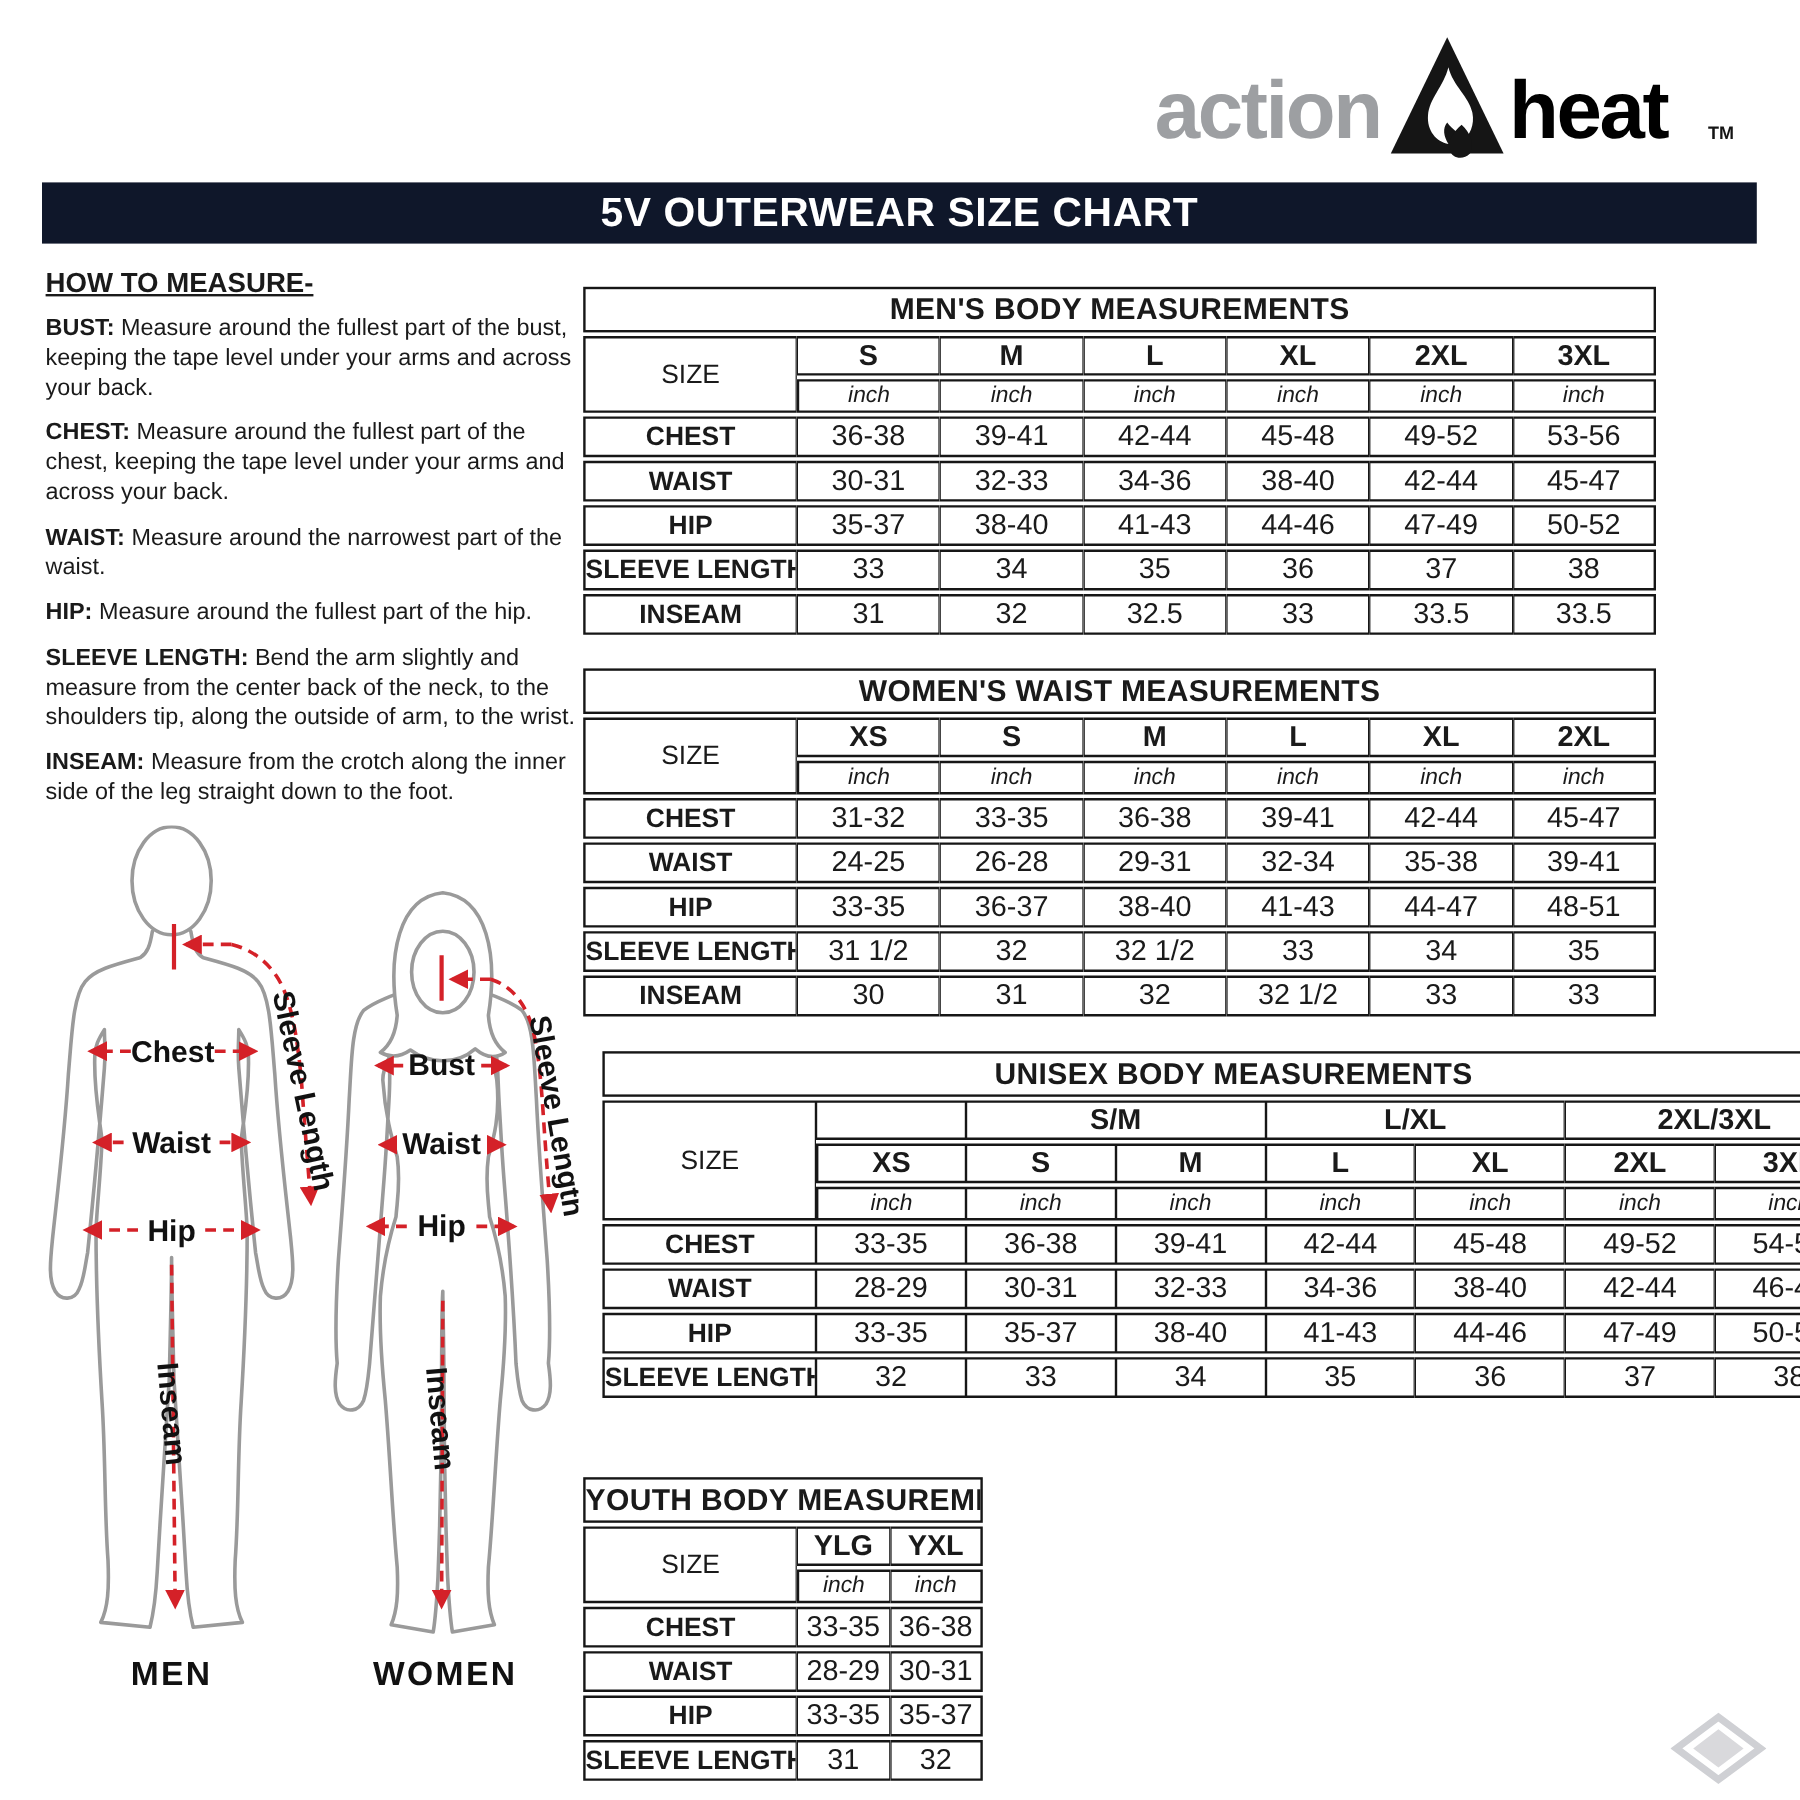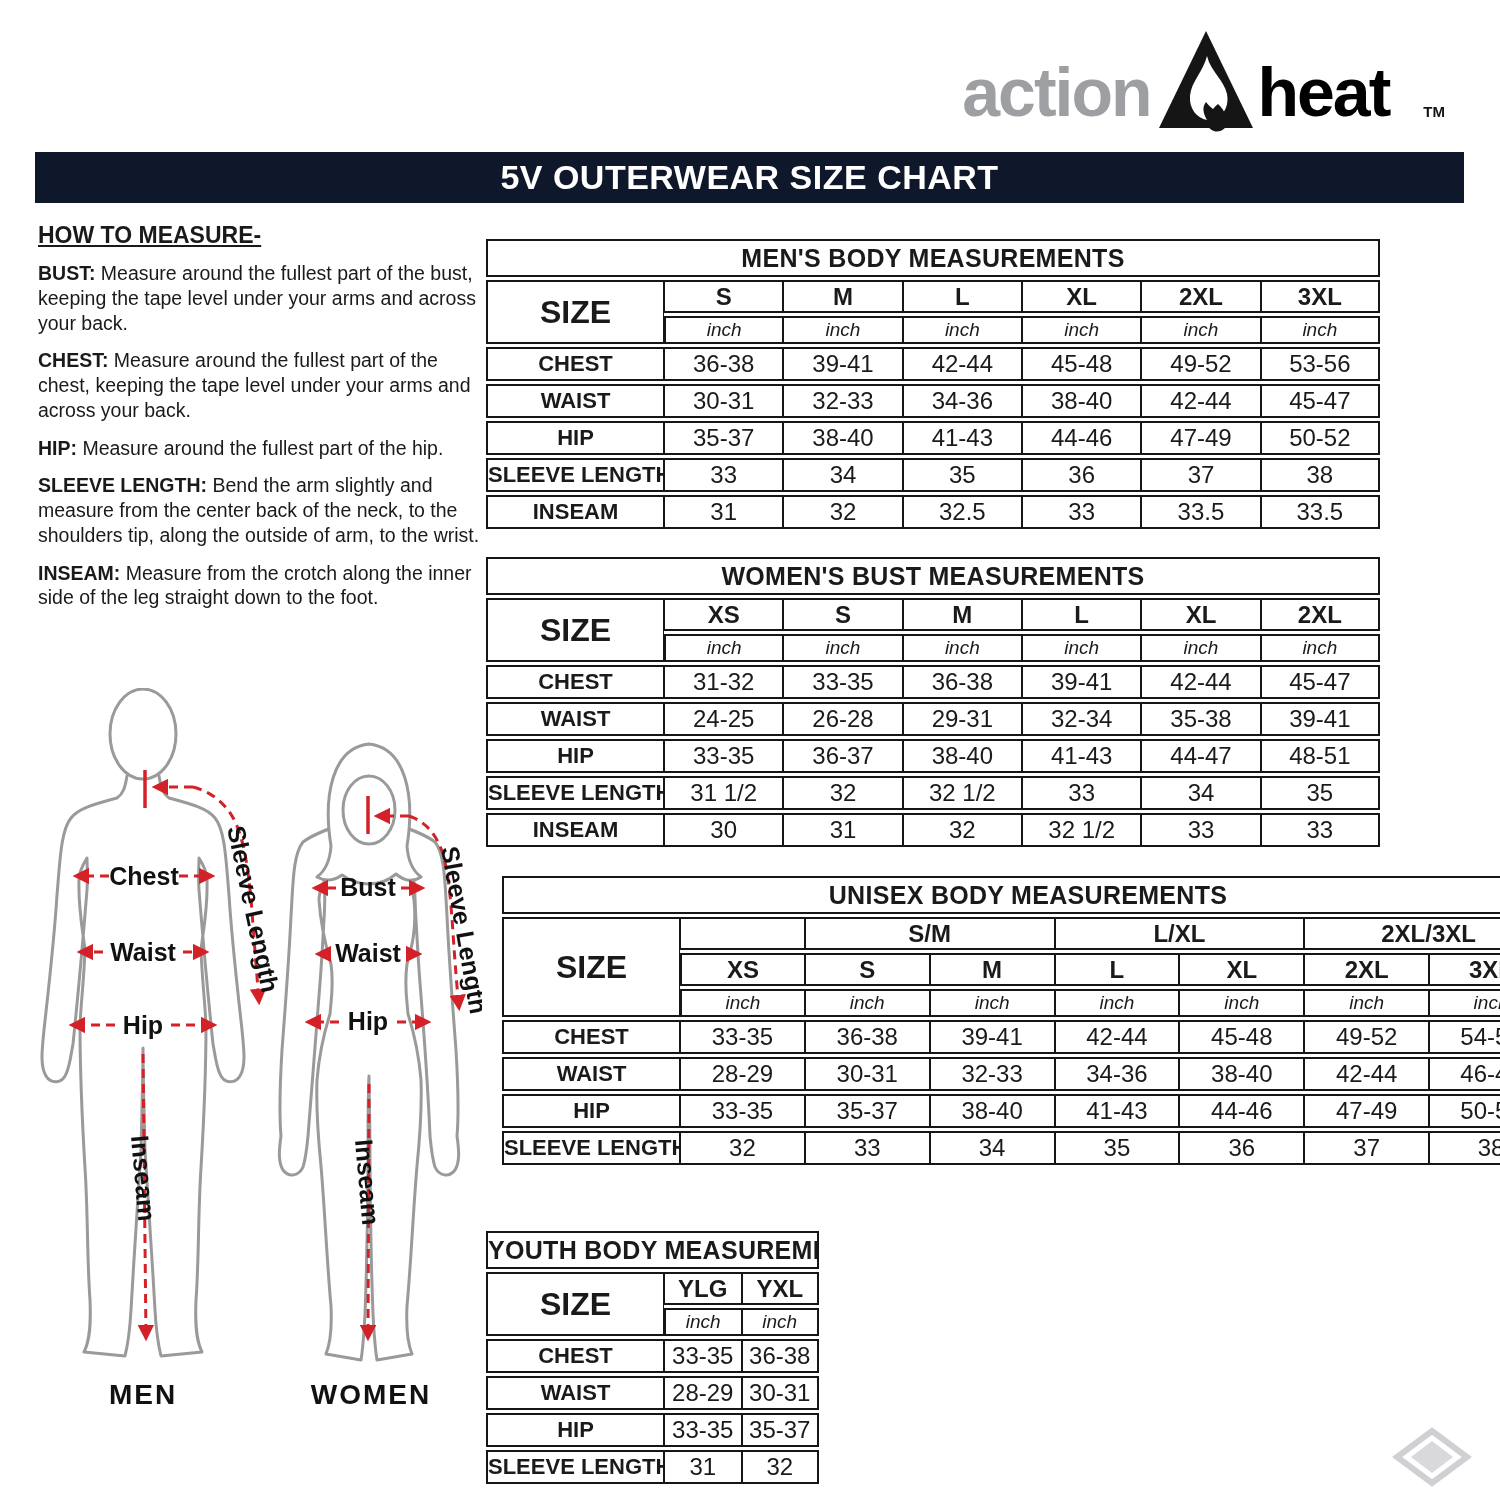--- a/index.html
+++ b/index.html
@@ -28,21 +28,21 @@
   .tbl-womens{left:486px;top:554px;width:894px;}
   .tbl-unisex{left:486px;top:873px;width:1052px;padding-left:16px;}
   .tbl-youth{left:486px;top:1228px;width:333px;}
   table.sizing{border-collapse:separate;border-spacing:0 3px;table-layout:fixed;width:100%;}
   .sizing td{border:1px solid #161616;border-top-width:2px;border-bottom-width:2px;
     text-align:center;vertical-align:middle;padding:0;background:#fff;
     overflow:hidden;white-space:nowrap;}
   .sizing td:first-child{border-left-width:2px;}
   .sizing td:last-child{border-right-width:2px;}
   .t-title{background:#b2b2b5;font-weight:bold;font-size:25px;height:34px;letter-spacing:.3px;}
-  .t-size{background:#e9e9eb;font-weight:bold;font-size:32px;margin-top:16px;}
+  .t-size{background:#e9e9eb;font-weight:normal;font-size:22px;margin-top:16px;}
   .t-group{background:#f7f7f9;font-weight:bold;font-size:24px;height:29px;margin-left:24px;}
   .t-sizecell{background:#f7f7f9;font-weight:bold;font-size:24px;height:29px;}
   .t-inch{background:#f0f0f2;font-style:italic;font-size:19px;height:24px;}
   .t-label{background:#e9e9eb;font-weight:bold;font-size:22px;height:30px;}
   .t-val{font-size:24px;height:30px;}
   
   .figures{position:absolute;left:35px;top:688px;width:447px;height:740px;}
   .flbl{font:700 25px "Liberation Sans",sans-serif;fill:#111;}
   .fcap{font:700 28px "Liberation Sans",sans-serif;fill:#111;letter-spacing:2px;}
   .outline{fill:#fff;stroke:#9a9a9a;stroke-width:3;stroke-linejoin:round;stroke-linecap:round;}
@@ -67,20 +67,21 @@
 </div>
 
 <div class="banner">
   <span>5V OUTERWEAR SIZE CHART</span>
 </div>
 
 <div class="howto">
   <h3>HOW TO MEASURE-</h3>
   <p><b>BUST:</b><span> Measure around the fullest part of the bust, keeping the tape level under your arms and across your back.</span></p>
   <p><b>CHEST:</b><span> Measure around the fullest part of the chest, keeping the tape level under your arms and across your back.</span></p>
+  <p><b>WAIST:</b><span> Measure around the narrowest part of the waist.</span></p>
   <p><b>HIP:</b><span> Measure around the fullest part of the hip.</span></p>
   <p><b>SLEEVE LENGTH:</b><span> Bend the arm slightly and measure from the center back of the neck, to the shoulders tip, along the outside of arm, to the wrist.</span></p>
   <p><b>INSEAM:</b><span> Measure from the crotch along the inner side of the leg straight down to the foot.</span></p>
 </div>
 
 <div class="figures">
 <svg width="447" height="740" viewBox="0 0 447 740">
   <defs>
     <marker id="ah" viewBox="0 0 10 10" refX="8" refY="5" markerWidth="5.5" markerHeight="5.5" orient="auto-start-reverse">
       <path d="M0 0 L10 5 L0 10 Z" fill="#d42128"></path>
@@ -255,21 +256,21 @@
         <col style="width: 178px;">
         <col>
         <col>
         <col>
         <col>
         <col>
         <col>
       </colgroup>
       <tbody>
         <tr>
-          <td class="t-title" colspan="7">WOMEN'S BUST MEASUREMENTS</td>
+          <td class="t-title" colspan="7">WOMEN'S WAIST MEASUREMENTS</td>
         </tr>
         <tr>
           <td class="t-size" rowspan="2">SIZE</td>
           <td class="t-sizecell">XS</td>
           <td class="t-sizecell">S</td>
           <td class="t-sizecell">M</td>
           <td class="t-sizecell">L</td>
           <td class="t-sizecell">XL</td>
           <td class="t-sizecell">2XL</td>
         </tr>

